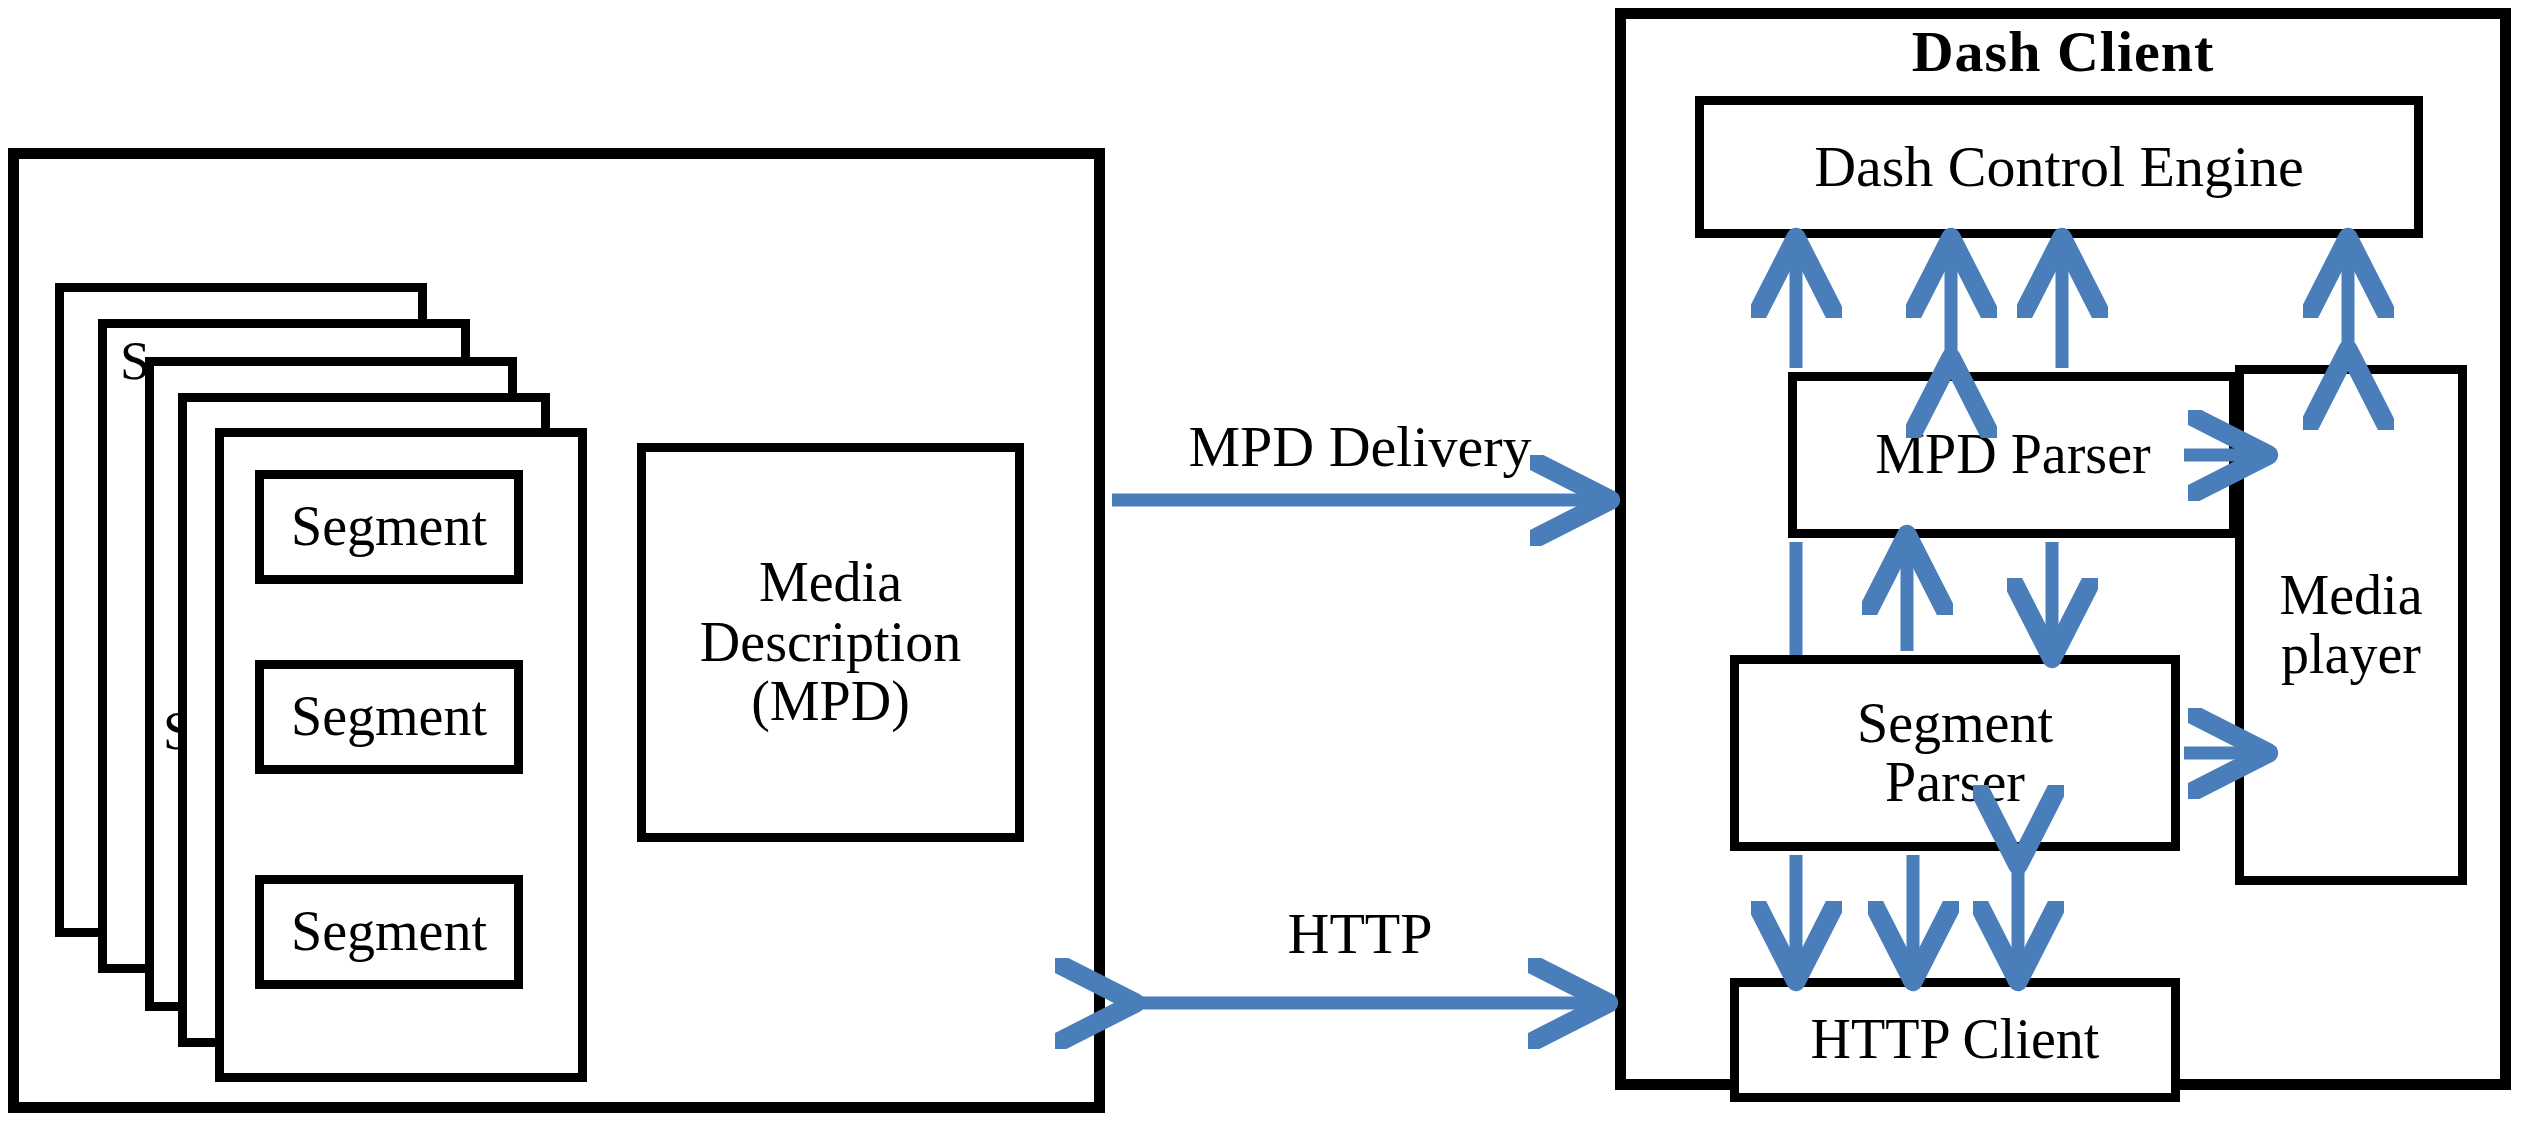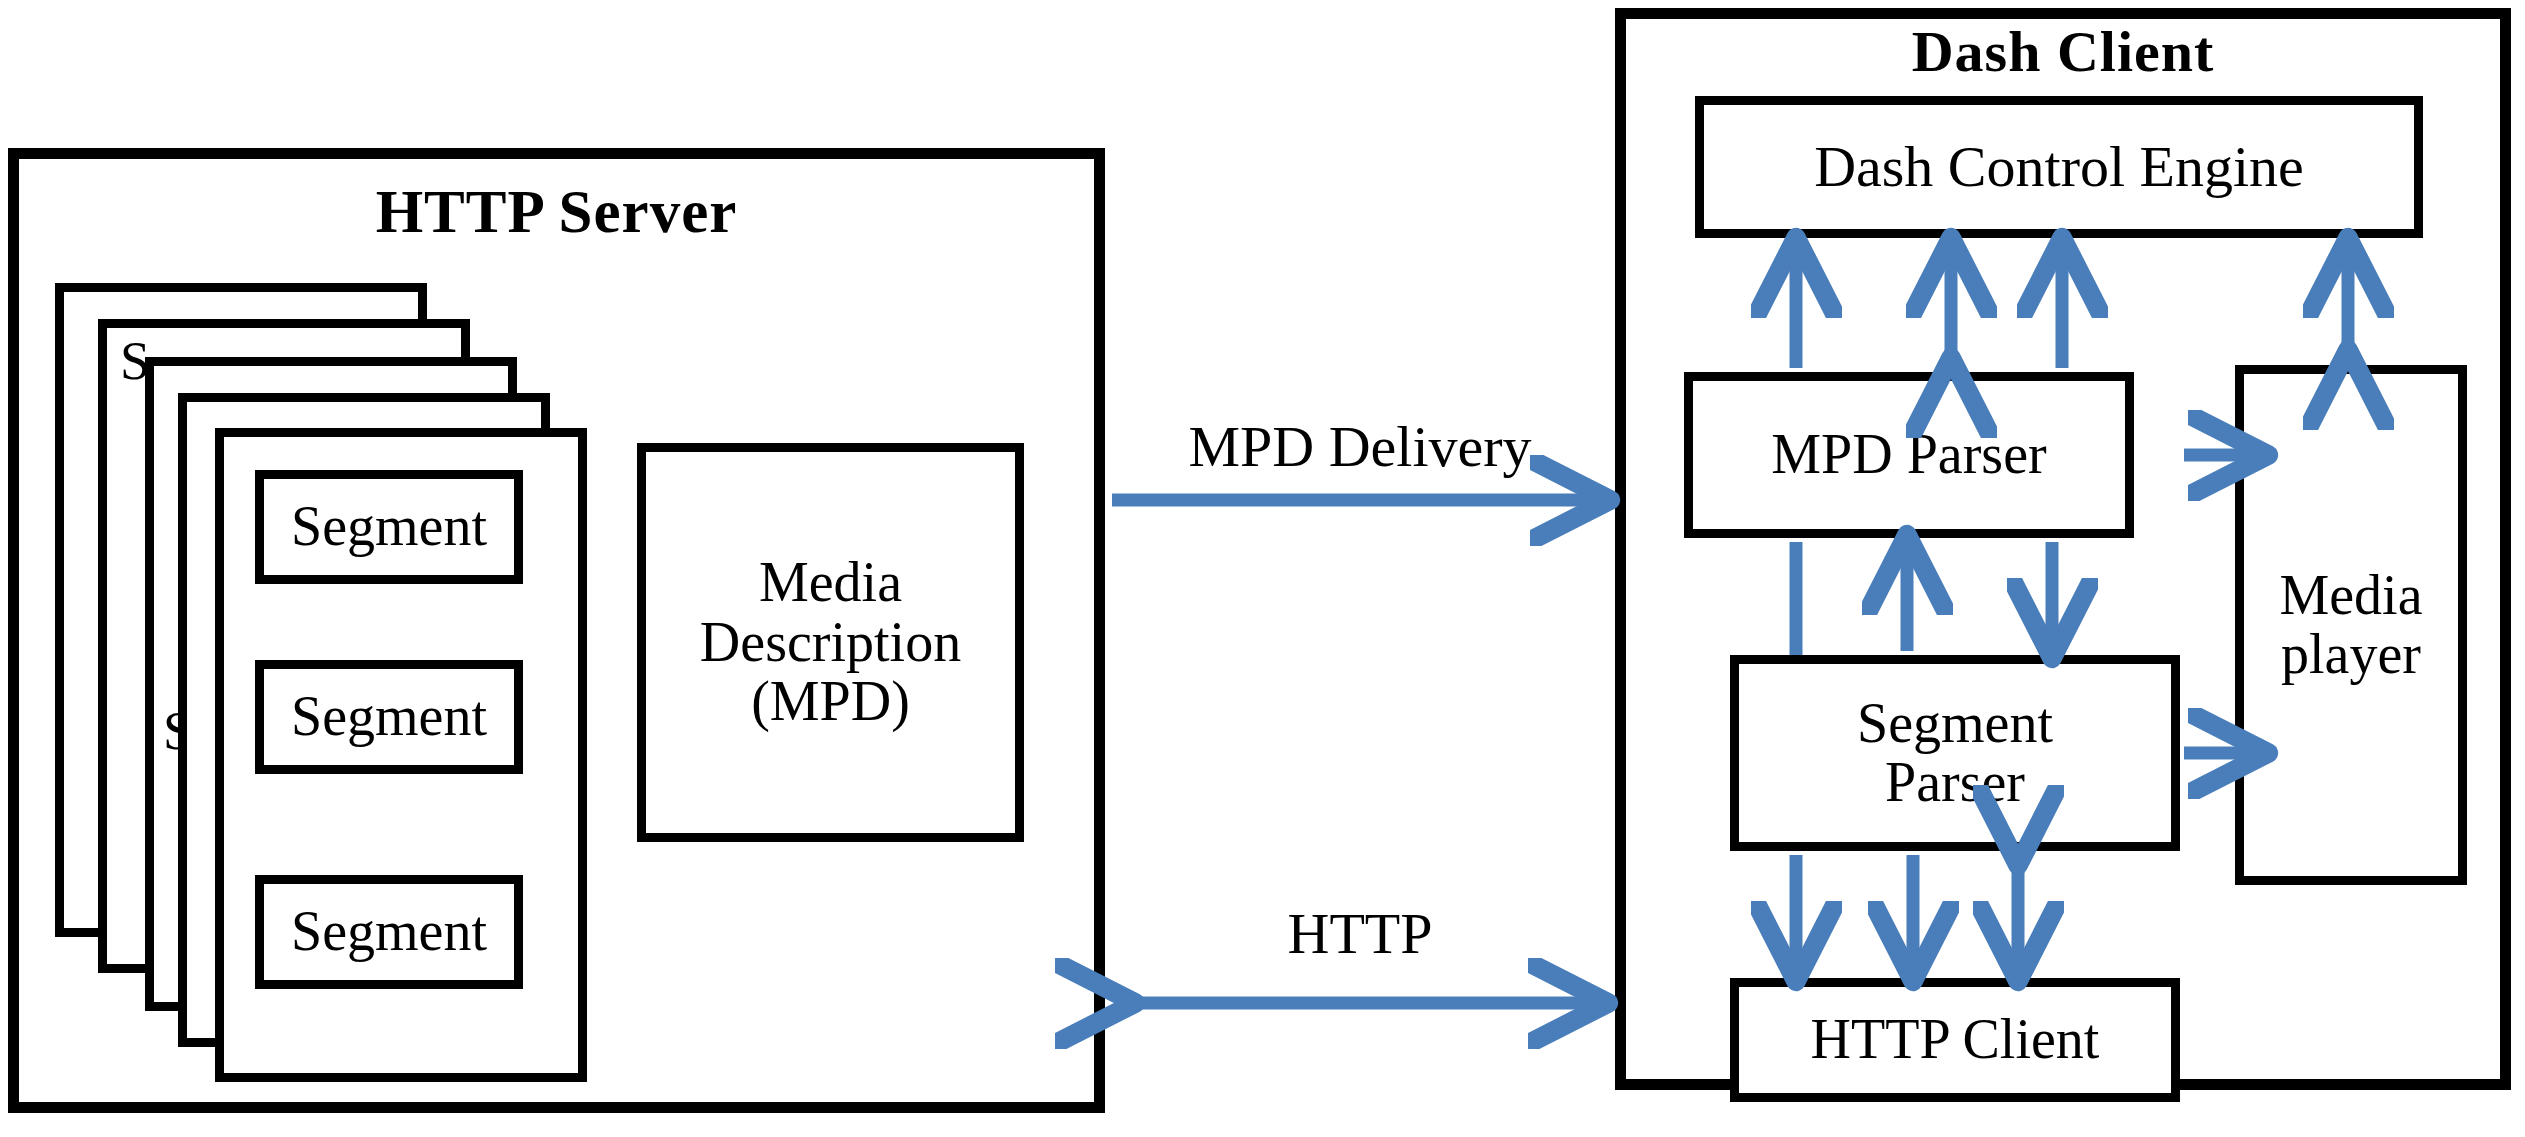--- a/index.html
+++ b/index.html
@@ -25,21 +25,20 @@
 
   svg.arrows{position:absolute;left:0;top:0;width:2525px;height:1137px;pointer-events:none;}
 </style>
 </head>
 <body>
 
 <div id="stage">
 
   <div class="panel" style="left:8px;top:148px;width:1097px;height:965px;"></div>
 
-  <div class="panel-title" style="left:8px;top:177px;width:1097px;font-size:61px;letter-spacing:1px;">HTTP Server</div>
 
   <div class="card" style="left:55px;top:283px;width:372px;height:654px;z-index:2;"></div>
   <div class="card" style="left:98px;top:319px;width:372px;height:654px;z-index:3;"></div>
   <div class="card" style="left:145px;top:357px;width:372px;height:654px;z-index:4;"></div>
   <div class="card" style="left:178px;top:393px;width:372px;height:654px;z-index:5;"></div>
   <div class="card" style="left:215px;top:428px;width:372px;height:654px;z-index:6;"></div>
 
   <div style="position:absolute;left:120px;top:330px;font-size:54px;z-index:3;">S</div>
   <div style="position:absolute;left:163px;top:700px;font-size:54px;z-index:4;">S</div>
 
@@ -60,21 +59,21 @@
   </div>
 
   <div class="panel" style="left:1615px;top:8px;width:896px;height:1082px;"></div>
 
   <div class="panel-title" style="left:1615px;top:18px;width:896px;font-size:58px;letter-spacing:1px;">Dash Client</div>
 
   <div class="box" style="left:1695px;top:96px;width:728px;height:142px;font-size:58px;">
     <span>Dash Control Engine</span>
   </div>
 
-  <div class="box" style="left:1684px;top:372px;width:450px;height:166px;font-size:56px;">
+  <div class="box" style="left:1788px;top:372px;width:450px;height:166px;font-size:56px;">
     <span>MPD Parser</span>
   </div>
 
   <div class="box" style="left:1730px;top:655px;width:450px;height:196px;font-size:56px;flex-direction:column;">
     <div>Segment</div>
     <div>Parser</div>
   </div>
 
   <div class="box" style="left:1730px;top:978px;width:450px;height:124px;font-size:56px;">
     <span>HTTP Client</span>

